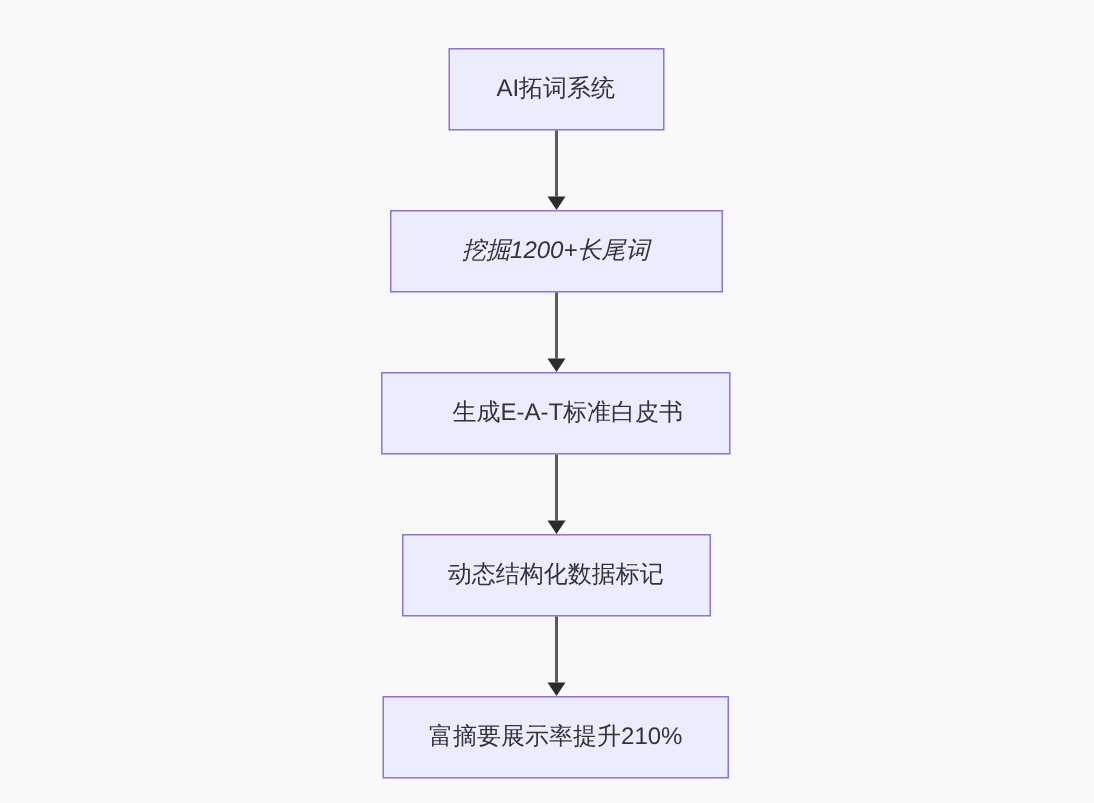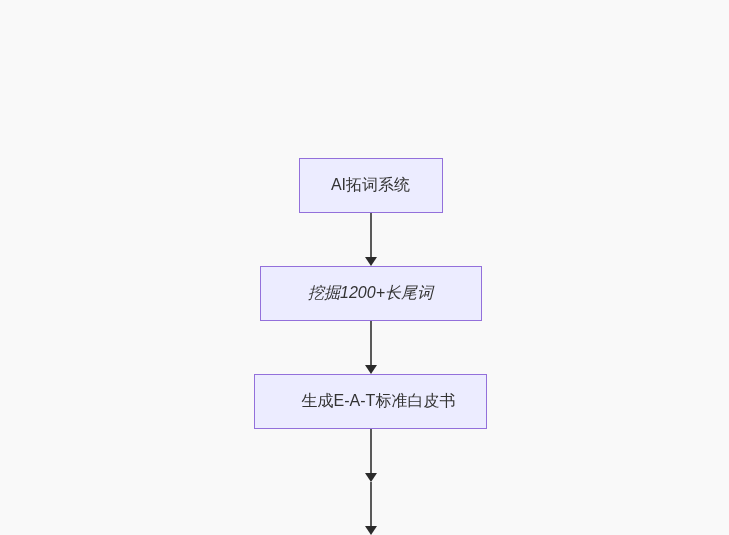--- a/index.html
+++ b/index.html
@@ -10,21 +10,21 @@
     background: #f9f9f9;
     font-family: "Liberation Sans", "DejaVu Sans", sans-serif;
     overflow: hidden;
   }
 
   .canvas {
     width: 729px;
     height: 535px;
     display: flex;
     justify-content: center;
-    align-items: flex-end;
+    align-items: center;
   }
 
   .flow {
     display: flex;
     flex-direction: column;
     align-items: center;
     margin-top: 15px;
     transform: translateX(6px);
   }
 
@@ -96,21 +96,27 @@
 
     <div class="node">
       <span>生成E-A-T标准白皮书</span>
     </div>
 
     <div class="connector">
       <div class="line"></div>
       <div class="head"></div>
     </div>
 
+    <div class="node">
+      <span>动态结构化数据标记</span>
+    </div>
 
     <div class="connector">
       <div class="line"></div>
       <div class="head"></div>
     </div>
 
+    <div class="node">
+      <span>富摘要展示率提升210%</span>
+    </div>
 
   </div>
 </div>
 
 </body></html>

